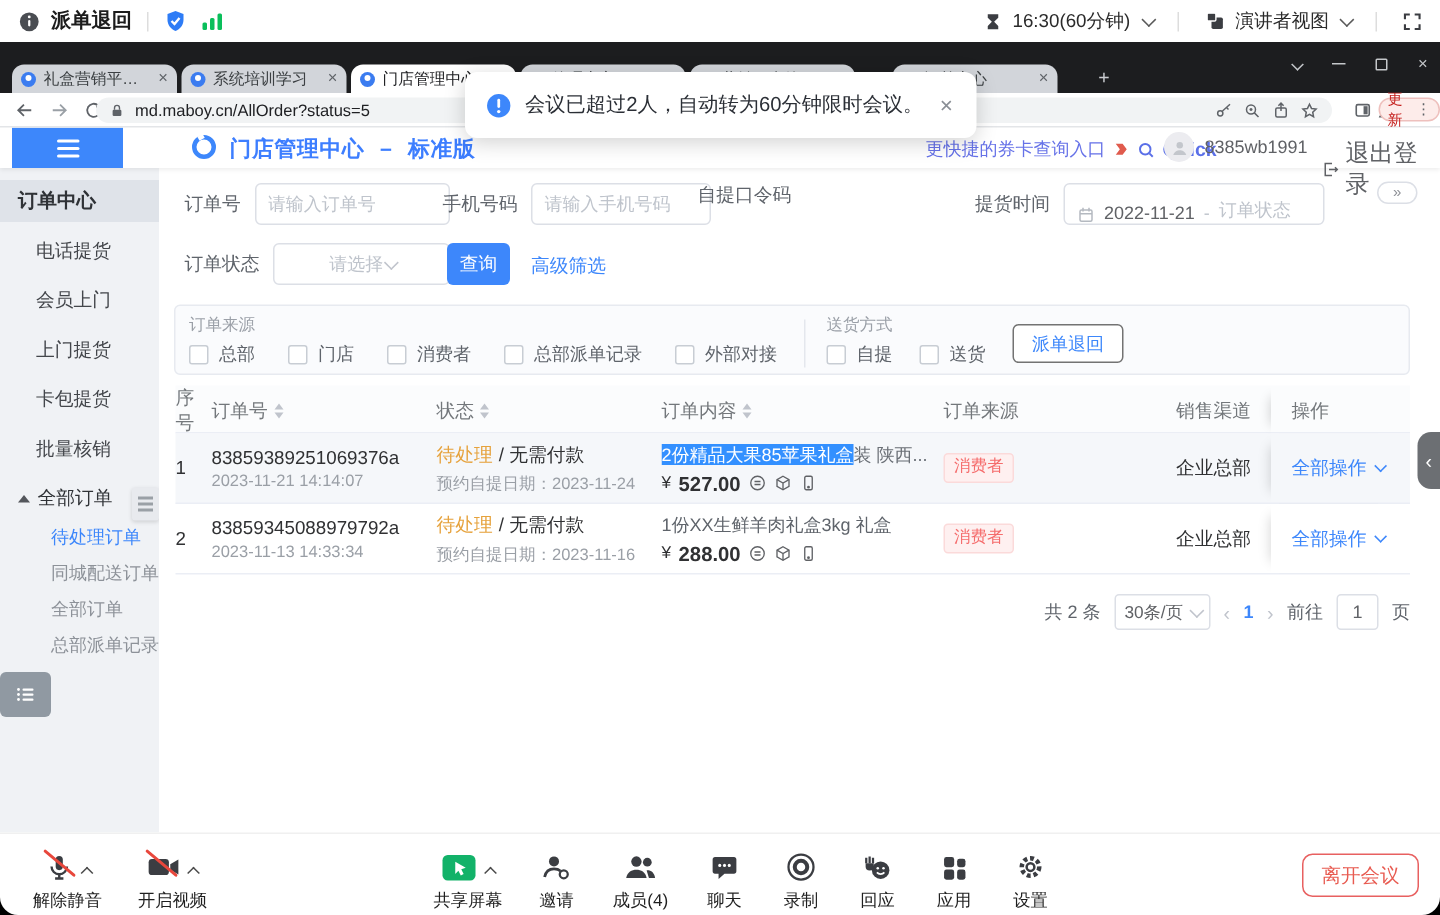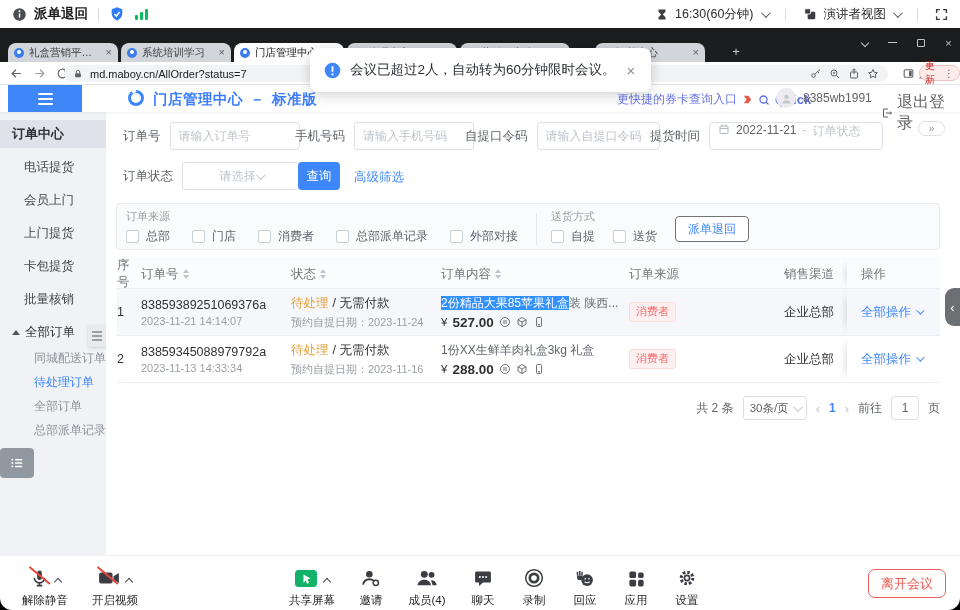--- a/index.html
+++ b/index.html
@@ -64,21 +64,21 @@
 .sd-child.active{color:#3d87fb}
 #side-handle{position:absolute;left:88px;top:213px;width:18px;height:22px;background:#e8eaee;border-radius:2px;box-shadow:0 1px 3px rgba(0,0,0,.15);display:flex;flex-direction:column;justify-content:center;align-items:center;gap:2.5px}
 #side-handle i{display:block;width:10px;height:1.6px;background:#9aa0a6}
 #side-list-btn{position:absolute;left:0;top:336px;width:34px;height:30px;background:#9099a2;border-radius:4px;display:flex;align-items:center;justify-content:center}
 
 #content{position:absolute;left:106px;top:0;width:854px;height:443px;background:#fff}
 .flabel{font-size:12.5px;color:#5f646b;white-space:nowrap}
 .finput{height:28px;border:1px solid #dcdfe6;border-radius:4px;background:#fff;font-size:12px;color:#606266;padding:0 8px;width:100%;font-family:inherit}
 .finput::placeholder{color:#bfc4cc}
 .f-item{position:absolute;display:flex;align-items:center;gap:9px}
-#datebox{display:flex;align-items:flex-start;gap:6px;height:28px;border:1px solid #dcdfe6;border-radius:4px;padding:0 8px;width:174px;color:#606266}
+#datebox{display:flex;align-items:flex-end;gap:6px;height:28px;border:1px solid #dcdfe6;border-radius:4px;padding:0 8px;width:174px;color:#606266}
 #datebox .ph{color:#bfc4cc}
 #selectbox{display:flex;align-items:center;justify-content:center;height:28px;border:1px solid #dcdfe6;border-radius:4px;padding:0 8px;width:118px;color:#bfc4cc}
 #searchbtn{position:absolute;left:192px;top:50px;width:42px;height:28px;background:#3d87fb;color:#fff;border:none;border-radius:4px;font-size:12.5px;font-family:inherit}
 #advlink{position:absolute;left:248px;top:57px;color:#3d87fb;font-size:12.5px}
 #collapse-pill{position:absolute;right:15px;top:9px;width:27px;height:15px;border:1px solid #dcdfe6;border-radius:8px;background:#fff;color:#909399;font-size:10px;display:flex;align-items:center;justify-content:center;line-height:1}
 #cpanel{position:absolute;left:10px;top:91px;width:824px;height:47px;background:#fafbfd;border:1px solid #e7eaf0;border-radius:4px;padding:5px 0 0 9px;display:flex}
 .cp-grp .g-ttl{font-size:11px;color:#9ba0a8;margin-bottom:4px}
 .cbrow{display:flex;align-items:center;gap:22px}
 .cb{display:flex;align-items:center;gap:7px;font-size:12px;color:#5f646b}
 .cb .box{width:13px;height:13px;border:1px solid #c8cdd4;border-radius:2px;background:#fff;flex:none}
@@ -252,21 +252,21 @@
         <path d="M20 3v5h-5"></path>
       </svg>
   </span>
   <div id="urlpill">
     <span>
       <svg width="10" height="10" viewBox="0 0 24 24">
           <rect x="5" y="10" width="14" height="10" rx="2" fill="#5f6368"></rect>
           <path d="M8 10V7a4 4 0 0 1 8 0v3" fill="none" stroke="#5f6368" stroke-width="2.2"></path>
         </svg>
     </span>
-    <span id="urltext">md.maboy.cn/AllOrder?status=7</span>
+    <span id="urltext">md.maboy.cn/AllOrder?status=5</span>
     <span class="pill-ic">
       <svg width="12" height="12" viewBox="0 0 24 24" fill="none" stroke="#5f6368" stroke-width="2">
           <circle cx="7" cy="15" r="3.5"></circle>
           <path d="M10 12L20 3M15 7l3 3"></path>
         </svg>
     </span>
     <span class="pill-ic">
       <svg width="12" height="12" viewBox="0 0 24 24" fill="none" stroke="#5f6368" stroke-width="2">
           <circle cx="10" cy="10" r="6"></circle>
           <path d="M14.5 14.5L20 20M8 10h4M10 8v4"></path>
@@ -354,22 +354,22 @@
     <div class="sd-sec">订单中心</div>
     <div class="sd-item">电话提货</div>
     <div class="sd-item">会员上门</div>
     <div class="sd-item">上门提货</div>
     <div class="sd-item">卡包提货</div>
     <div class="sd-item">批量核销</div>
     <div class="sd-group">
       <span class="tri-up"></span>
       <span>全部订单</span>
     </div>
+    <div class="sd-child active">待处理订单</div>
     <div class="sd-child">同城配送订单</div>
-    <div class="sd-child active">待处理订单</div>
     <div class="sd-child">全部订单</div>
     <div class="sd-child">总部派单记录</div>
   </aside>
 
   <div id="side-handle">
       <i></i>
       <i></i>
       <i></i>
     </div>
 
@@ -389,21 +389,20 @@
     <div class="f-item" style="left:17px;top:10px">
       <span class="flabel">订单号</span>
       <input class="finput" style="width: 130px;" placeholder="请输入订单号">
     </div>
     <div class="f-item" style="left:189px;top:10px">
       <span class="flabel">手机号码</span>
       <input class="finput" style="width: 120px;" placeholder="请输入手机号码">
     </div>
     <div class="f-item" style="left:359px;top:10px">
       <span class="flabel">自提口令码</span>
-      <input class="finput" style="width: 123px;" placeholder="请输入自提口令码">
     </div>
     <div class="f-item" style="left:544px;top:10px">
       <span class="flabel">提货时间</span>
       <div id="datebox">
         <span>
           <svg width="12" height="12" viewBox="0 0 24 24" fill="none" stroke="#b4b9c0" stroke-width="2">
               <rect x="4" y="6" width="16" height="15" rx="2"></rect>
               <path d="M4 11h16M8 3v5M16 3v5"></path>
             </svg>
         </span>

